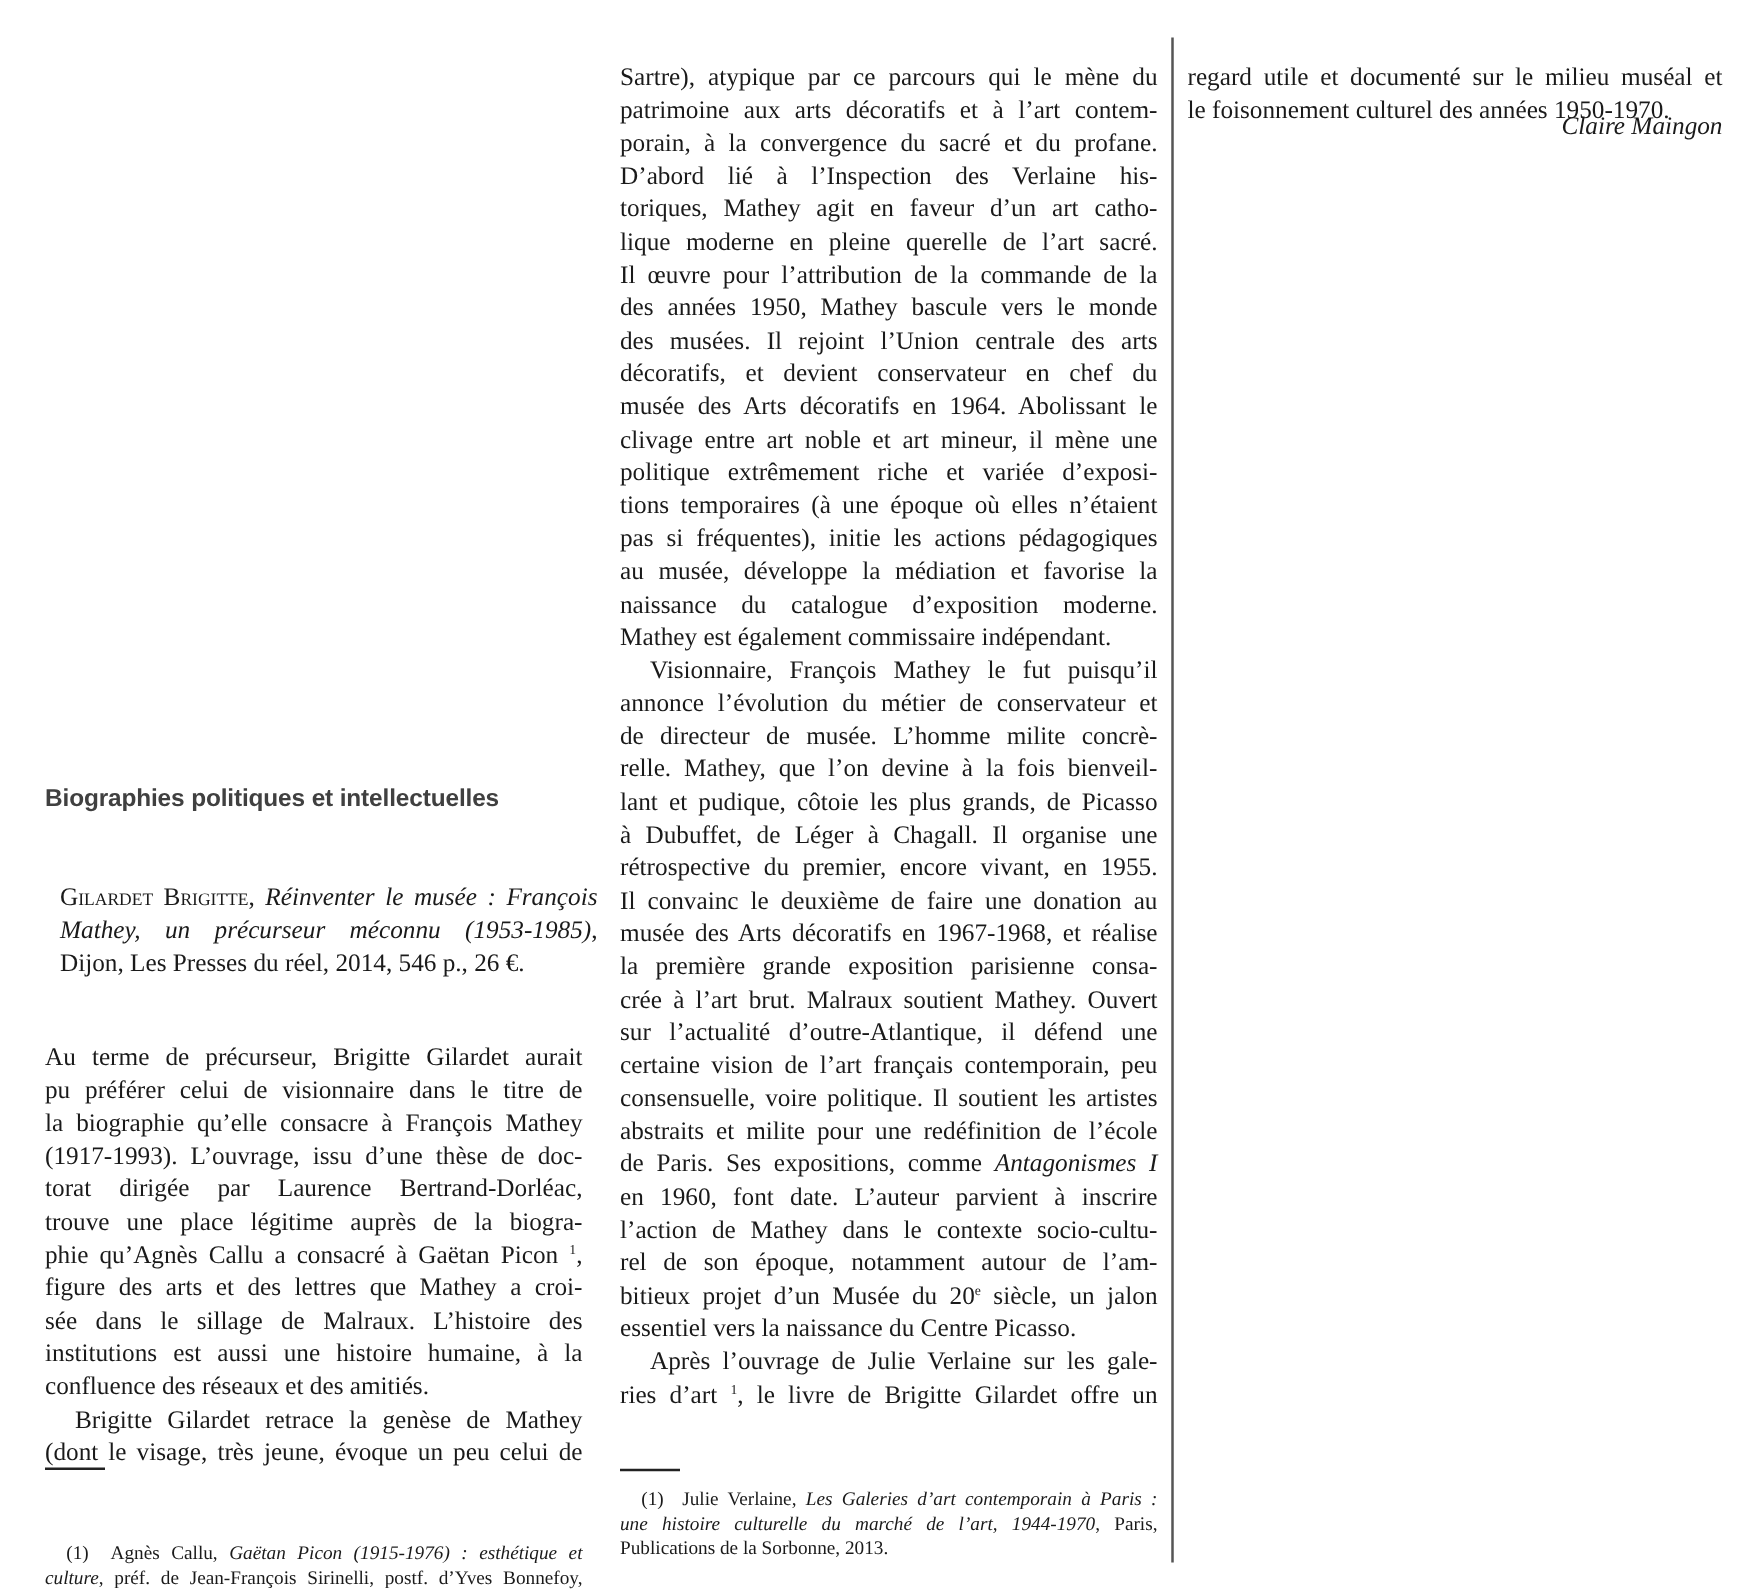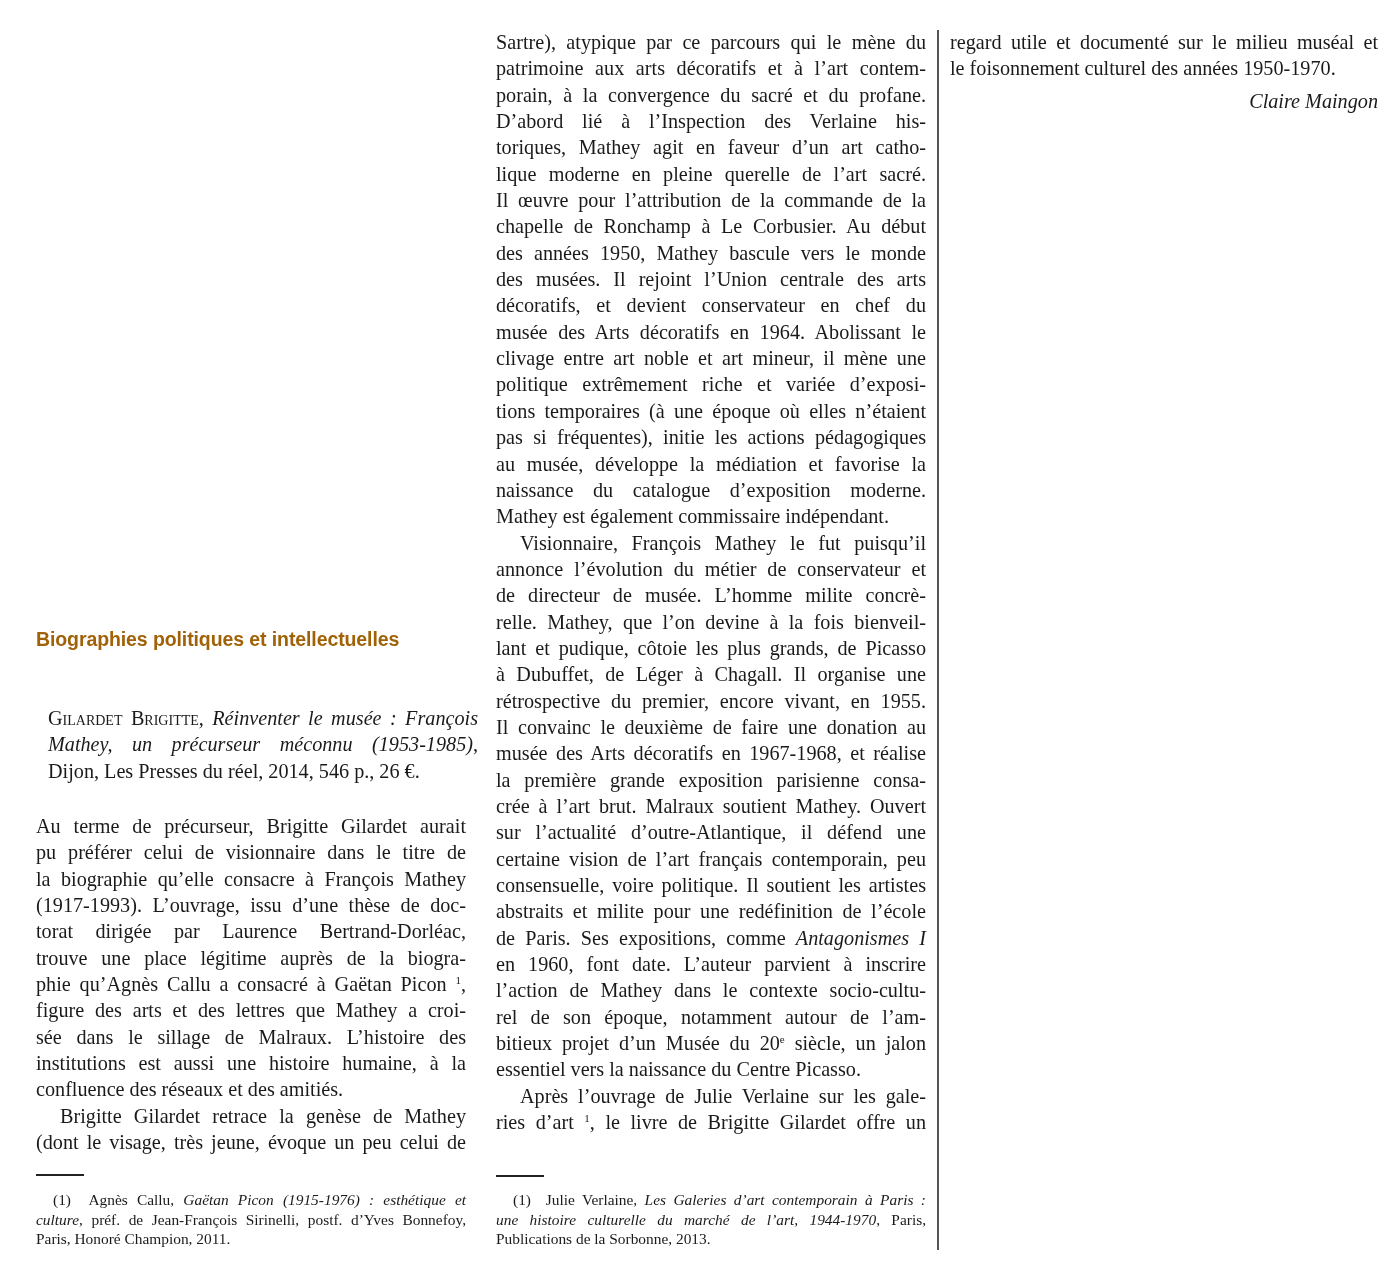--- a/index.html
+++ b/index.html
@@ -1,33 +1,33 @@
 <!DOCTYPE html>
 <html><head>
 <meta charset="utf-8">
 <style>
   html, body { margin: 0; padding: 0; background: #ffffff; }
   body {
     width: 1400px; height: 1275px; position: relative; overflow: hidden;
     font-family: "Liberation Serif", "DejaVu Serif", serif;
     color: #1a1a1a;
   }
-  .col { position: absolute; }
+  .col { position: absolute; margin-top: 20px; }
   .body-text {
     font-size: 20.2px; line-height: 26.35px;
     text-align: justify; hyphens: manual;
   }
   .line { display: block; white-space: nowrap; text-align-last: justify; text-align: justify; height: 26.35px; }
   .line.last { text-align-last: left; }
   .line.indent { padding-left: 24px; }
   .section-title {
     position: absolute; left: 36px; top: 628px;
     font-family: "Liberation Sans", "DejaVu Sans", sans-serif;
     font-weight: bold; font-size: 19.5px; letter-spacing: -0.1px;
-    color: #a16207;
+    color: #404040;
   }
   .ref { position: absolute; left: 36px; top: 705px; width: 430px; margin-left: 12px; }
   .sc { font-variant: small-caps; }
   .it { font-style: italic; }
   .fn-rule { position: absolute; height: 1.5px; background: #222; width: 48px; }
   .footnote { position: absolute; font-size: 15.4px; line-height: 19.5px; }
   .footnote .line { height: 19.5px; }
   .vrule { position: absolute; left: 937px; top: 30px; width: 1.5px; height: 1220px; background: #555; }
   sup { font-size: 11px; vertical-align: 7px; line-height: 0; }
   .signature { position: absolute; right: 22px; top: 90px; font-style: italic; font-size: 20.2px; }
@@ -54,34 +54,33 @@
   <span class="line">figure des arts et des lettres que Mathey a croi-</span>
   <span class="line">sée dans le sillage de Malraux. L’histoire des</span>
   <span class="line">institutions est aussi une histoire humaine, à la</span>
   <span class="line last">confluence des réseaux et des amitiés.</span>
   <span class="line indent">Brigitte Gilardet retrace la genèse de Mathey</span>
   <span class="line">(dont le visage, très jeune, évoque un peu celui de</span>
 </div>
 
 <div class="fn-rule" style="left:36px; top:1174px;"></div>
 <div class="footnote" style="left:36px; top:1190px; width:430px;">
-  <span class="line" style="padding-left:17px;"><span>(1)</span>&nbsp; <span>Agnès Callu,</span> <span class="it">Gaëtan Picon (1915-1976) : esthétique et</span></span>
+  <span class="line" style="padding-left:17px;margin-top:43px;"><span>(1)</span>&nbsp; <span>Agnès Callu,</span> <span class="it">Gaëtan Picon (1915-1976) : esthétique et</span></span>
   <span class="line"><span class="it">culture</span><span>, préf. de Jean-François Sirinelli, postf. d’Yves Bonnefoy,</span></span>
   <span class="line last">Paris, Honoré Champion, 2011.</span>
 </div>
 
 <div class="col body-text" style="left:496px; top:29px; width:430px;">
   <span class="line">Sartre), atypique par ce parcours qui le mène du</span>
   <span class="line">patrimoine aux arts décoratifs et à l’art contem-</span>
   <span class="line">porain, à la convergence du sacré et du profane.</span>
   <span class="line">D’abord lié à l’Inspection des Verlaine his-</span>
   <span class="line">toriques, Mathey agit en faveur d’un art catho-</span>
   <span class="line">lique moderne en pleine querelle de l’art sacré.</span>
   <span class="line">Il œuvre pour l’attribution de la commande de la</span>
-  <span class="line">chapelle de Ronchamp à Le Corbusier. Au début</span>
   <span class="line">des années 1950, Mathey bascule vers le monde</span>
   <span class="line">des musées. Il rejoint l’Union centrale des arts</span>
   <span class="line">décoratifs, et devient conservateur en chef du</span>
   <span class="line">musée des Arts décoratifs en 1964. Abolissant le</span>
   <span class="line">clivage entre art noble et art mineur, il mène une</span>
   <span class="line">politique extrêmement riche et variée d’exposi-</span>
   <span class="line">tions temporaires (à une époque où elles n’étaient</span>
   <span class="line">pas si fréquentes), initie les actions pédagogiques</span>
   <span class="line">au musée, développe la médiation et favorise la</span>
   <span class="line">naissance du catalogue d’exposition moderne.</span>

